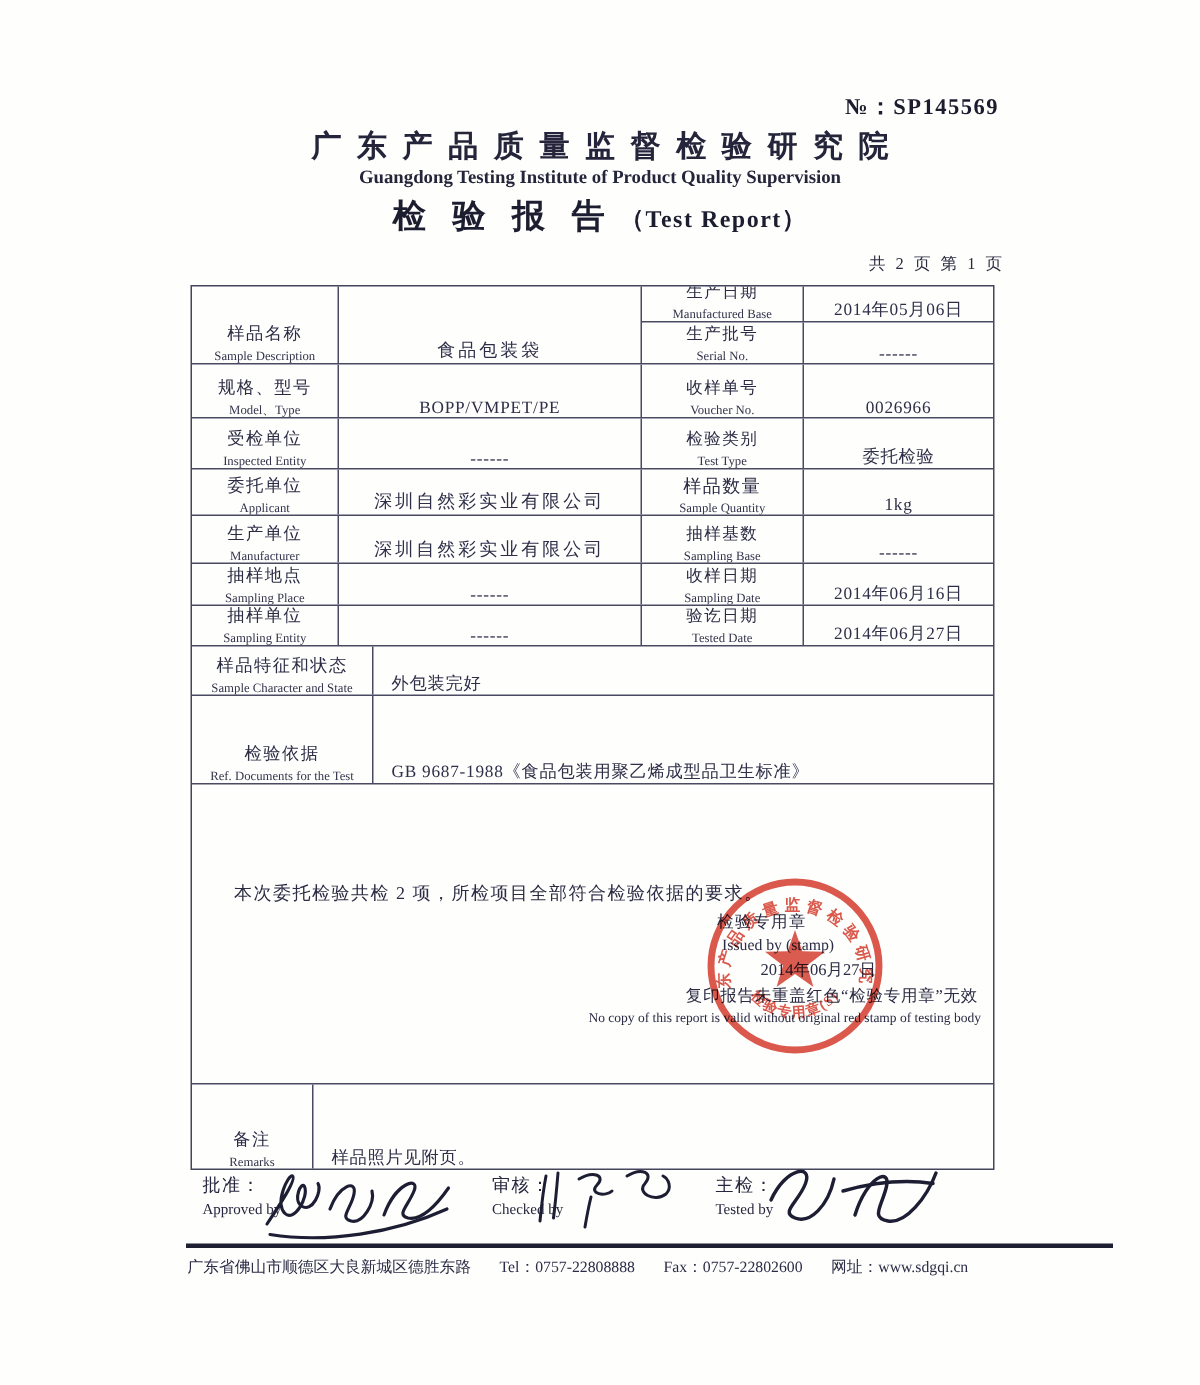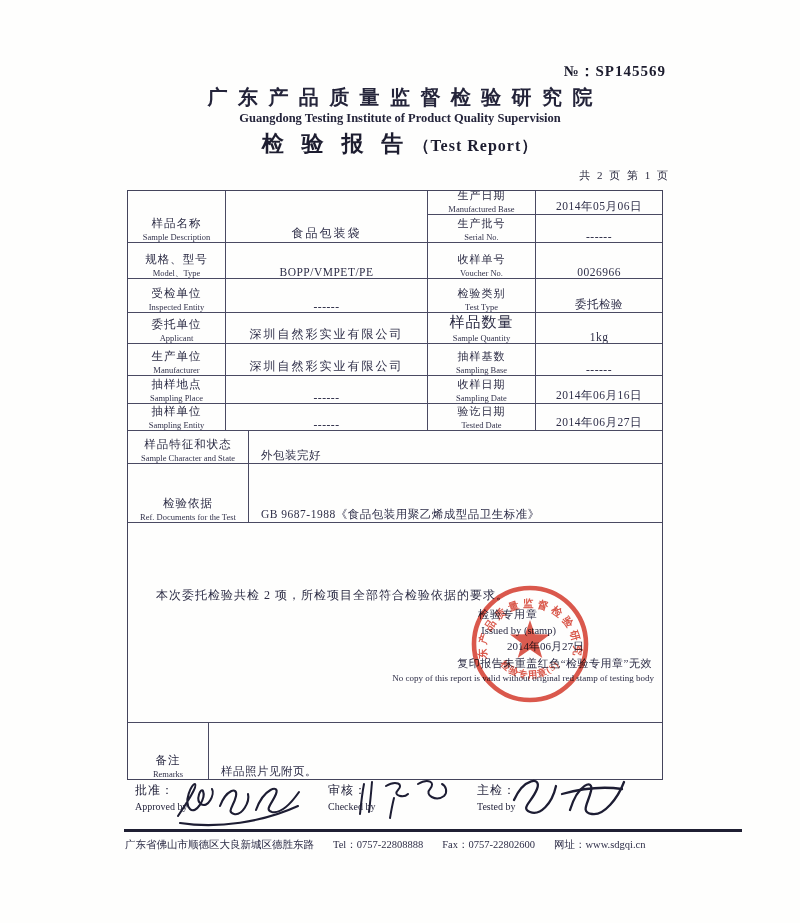--- a/index.html
+++ b/index.html
@@ -151,21 +151,21 @@
 
     <div class="trow" style="height:31px">
       <div class="cell w98">
         <div class="cn">委托单位</div>
         <div class="en">Applicant</div>
       </div>
       <div class="cell w202">
         <div class="v wide">深圳自然彩实业有限公司</div>
       </div>
       <div class="cell w108">
-        <div class="cn" style="font-size:15px">样品数量</div>
+        <div class="cn" style="font-size:12px">样品数量</div>
         <div class="en">Sample Quantity</div>
       </div>
       <div class="cell flex1 norb">
         <div class="v">1kg</div>
       </div>
     </div>
 
     <div class="trow" style="height:32px">
       <div class="cell w98">
         <div class="cn">生产单位</div>

